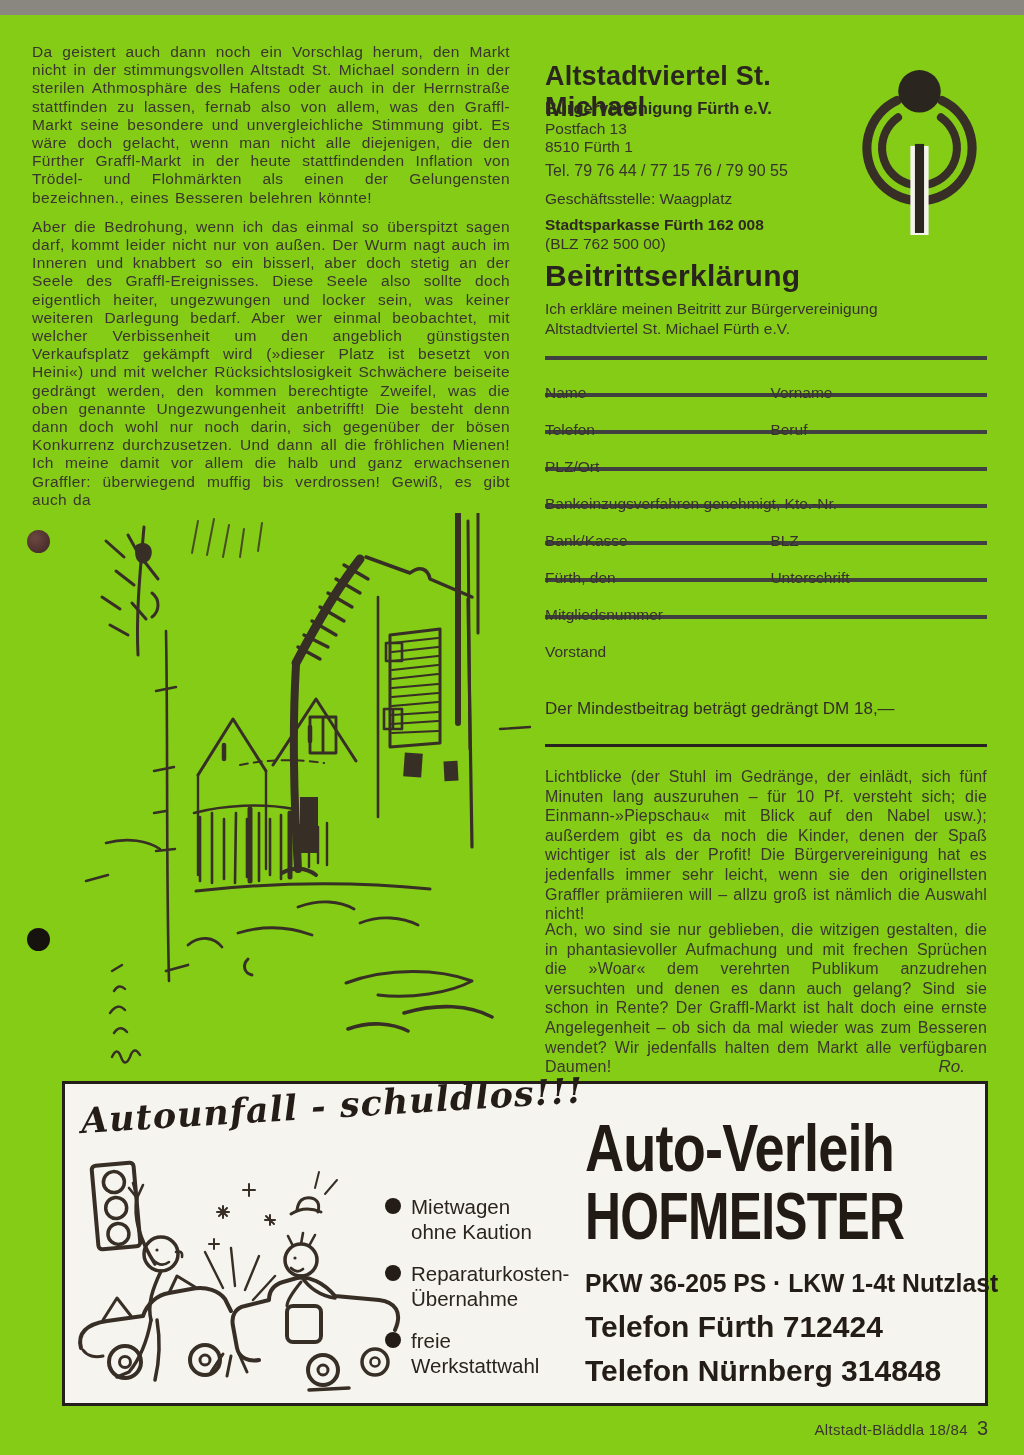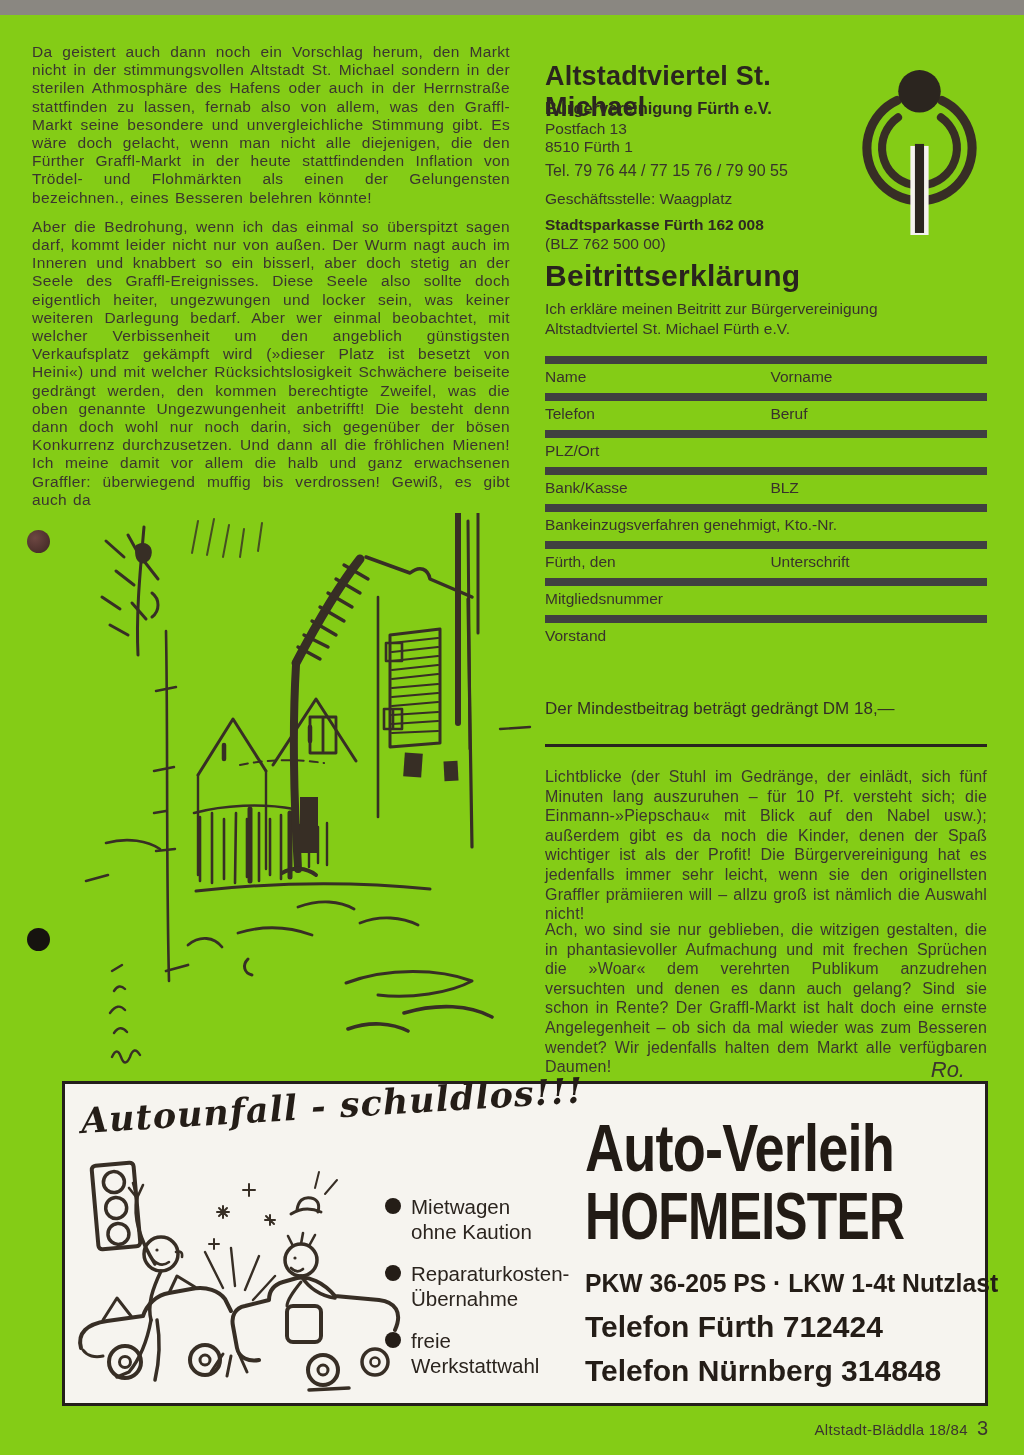--- a/index.html
+++ b/index.html
@@ -28,31 +28,31 @@
   .lh-tel   { left:545px; top:147px; font-size:16px; }
   .lh-office{ left:545px; top:175px; font-size:15.5px; }
   .lh-bank  { left:545px; top:201px; font-size:15.5px; font-weight:bold; color:#2e2823; }
   .lh-blz   { left:545px; top:220px; font-size:15.5px; }
   .logo-box { left:856px; top:50px; width:128px; height:170px; }
 
   
   .mf-title { left:545px; top:244px; font-size:30px; font-weight:bold; color:#29231e; letter-spacing:0.3px; }
   .mf-intro { left:545px; top:284px; width:370px; font-size:15.5px; line-height:19.5px; }
   .mf-rows  { left:545px; top:341px; width:442px; }
-  .mf-row   { box-sizing:border-box; height:37px; border-top:8px solid #404040; padding-top:4px;
+  .mf-row   { box-sizing:border-box; height:37px; border-top:4px solid #404040; padding-top:24px;
               display:grid; grid-template-columns:51% 49%; font-size:15.5px; color:#38322c; }
   .mf-fee   { left:545px; top:684px; font-size:17px; color:#332d27; }
   .divider  { left:545px; top:729px; width:442px; height:3px; background:#29241f; }
 
   
   .rp { width:442px; font-size:16px; line-height:19.6px; letter-spacing:0.2px; word-spacing:1px;
         text-align:justify; color:#3b352f; }
   .rp1 { left:545px; top:752px; }
   .rp2 { left:545px; top:905px; }
-  .author { left:545px; top:1042px; width:420px; text-align:right; font-size:22px; font-style:italic; color:#3b352f; }
+  .author { left:545px; top:1042px; width:420px; text-align:right; font-size:17px; font-style:italic; color:#3b352f; }
 
   
   .punch { border-radius:50%; width:23px; height:23px; }
   .punch-top { left:27px; top:515px; background:radial-gradient(circle at 35% 35%, #6d4742, #3c2522); }
   .punch-bottom { left:27px; top:913px; background:#16130f; }
 
   
   .sketch { left:48px; top:498px; width:484px; height:566px; }
 
   
@@ -185,25 +185,25 @@
     </div>
     <div class="mf-row">
       <span>Telefon</span>
       <span>Beruf</span>
     </div>
     <div class="mf-row">
       <span>PLZ/Ort</span>
       <span></span>
     </div>
     <div class="mf-row">
+      <span style="grid-column:1 / span 2;">Bankeinzugsverfahren genehmigt, Kto.-Nr.</span>
+    </div>
+    <div class="mf-row">
       <span>Bank/Kasse</span>
       <span>BLZ</span>
-    </div>
-    <div class="mf-row">
-      <span style="grid-column:1 / span 2;">Bankeinzugsverfahren genehmigt, Kto.-Nr.</span>
     </div>
     <div class="mf-row">
       <span>Fürth, den</span>
       <span>Unterschrift</span>
     </div>
     <div class="mf-row">
       <span>Mitgliedsnummer</span>
       <span></span>
     </div>
     <div class="mf-row">

